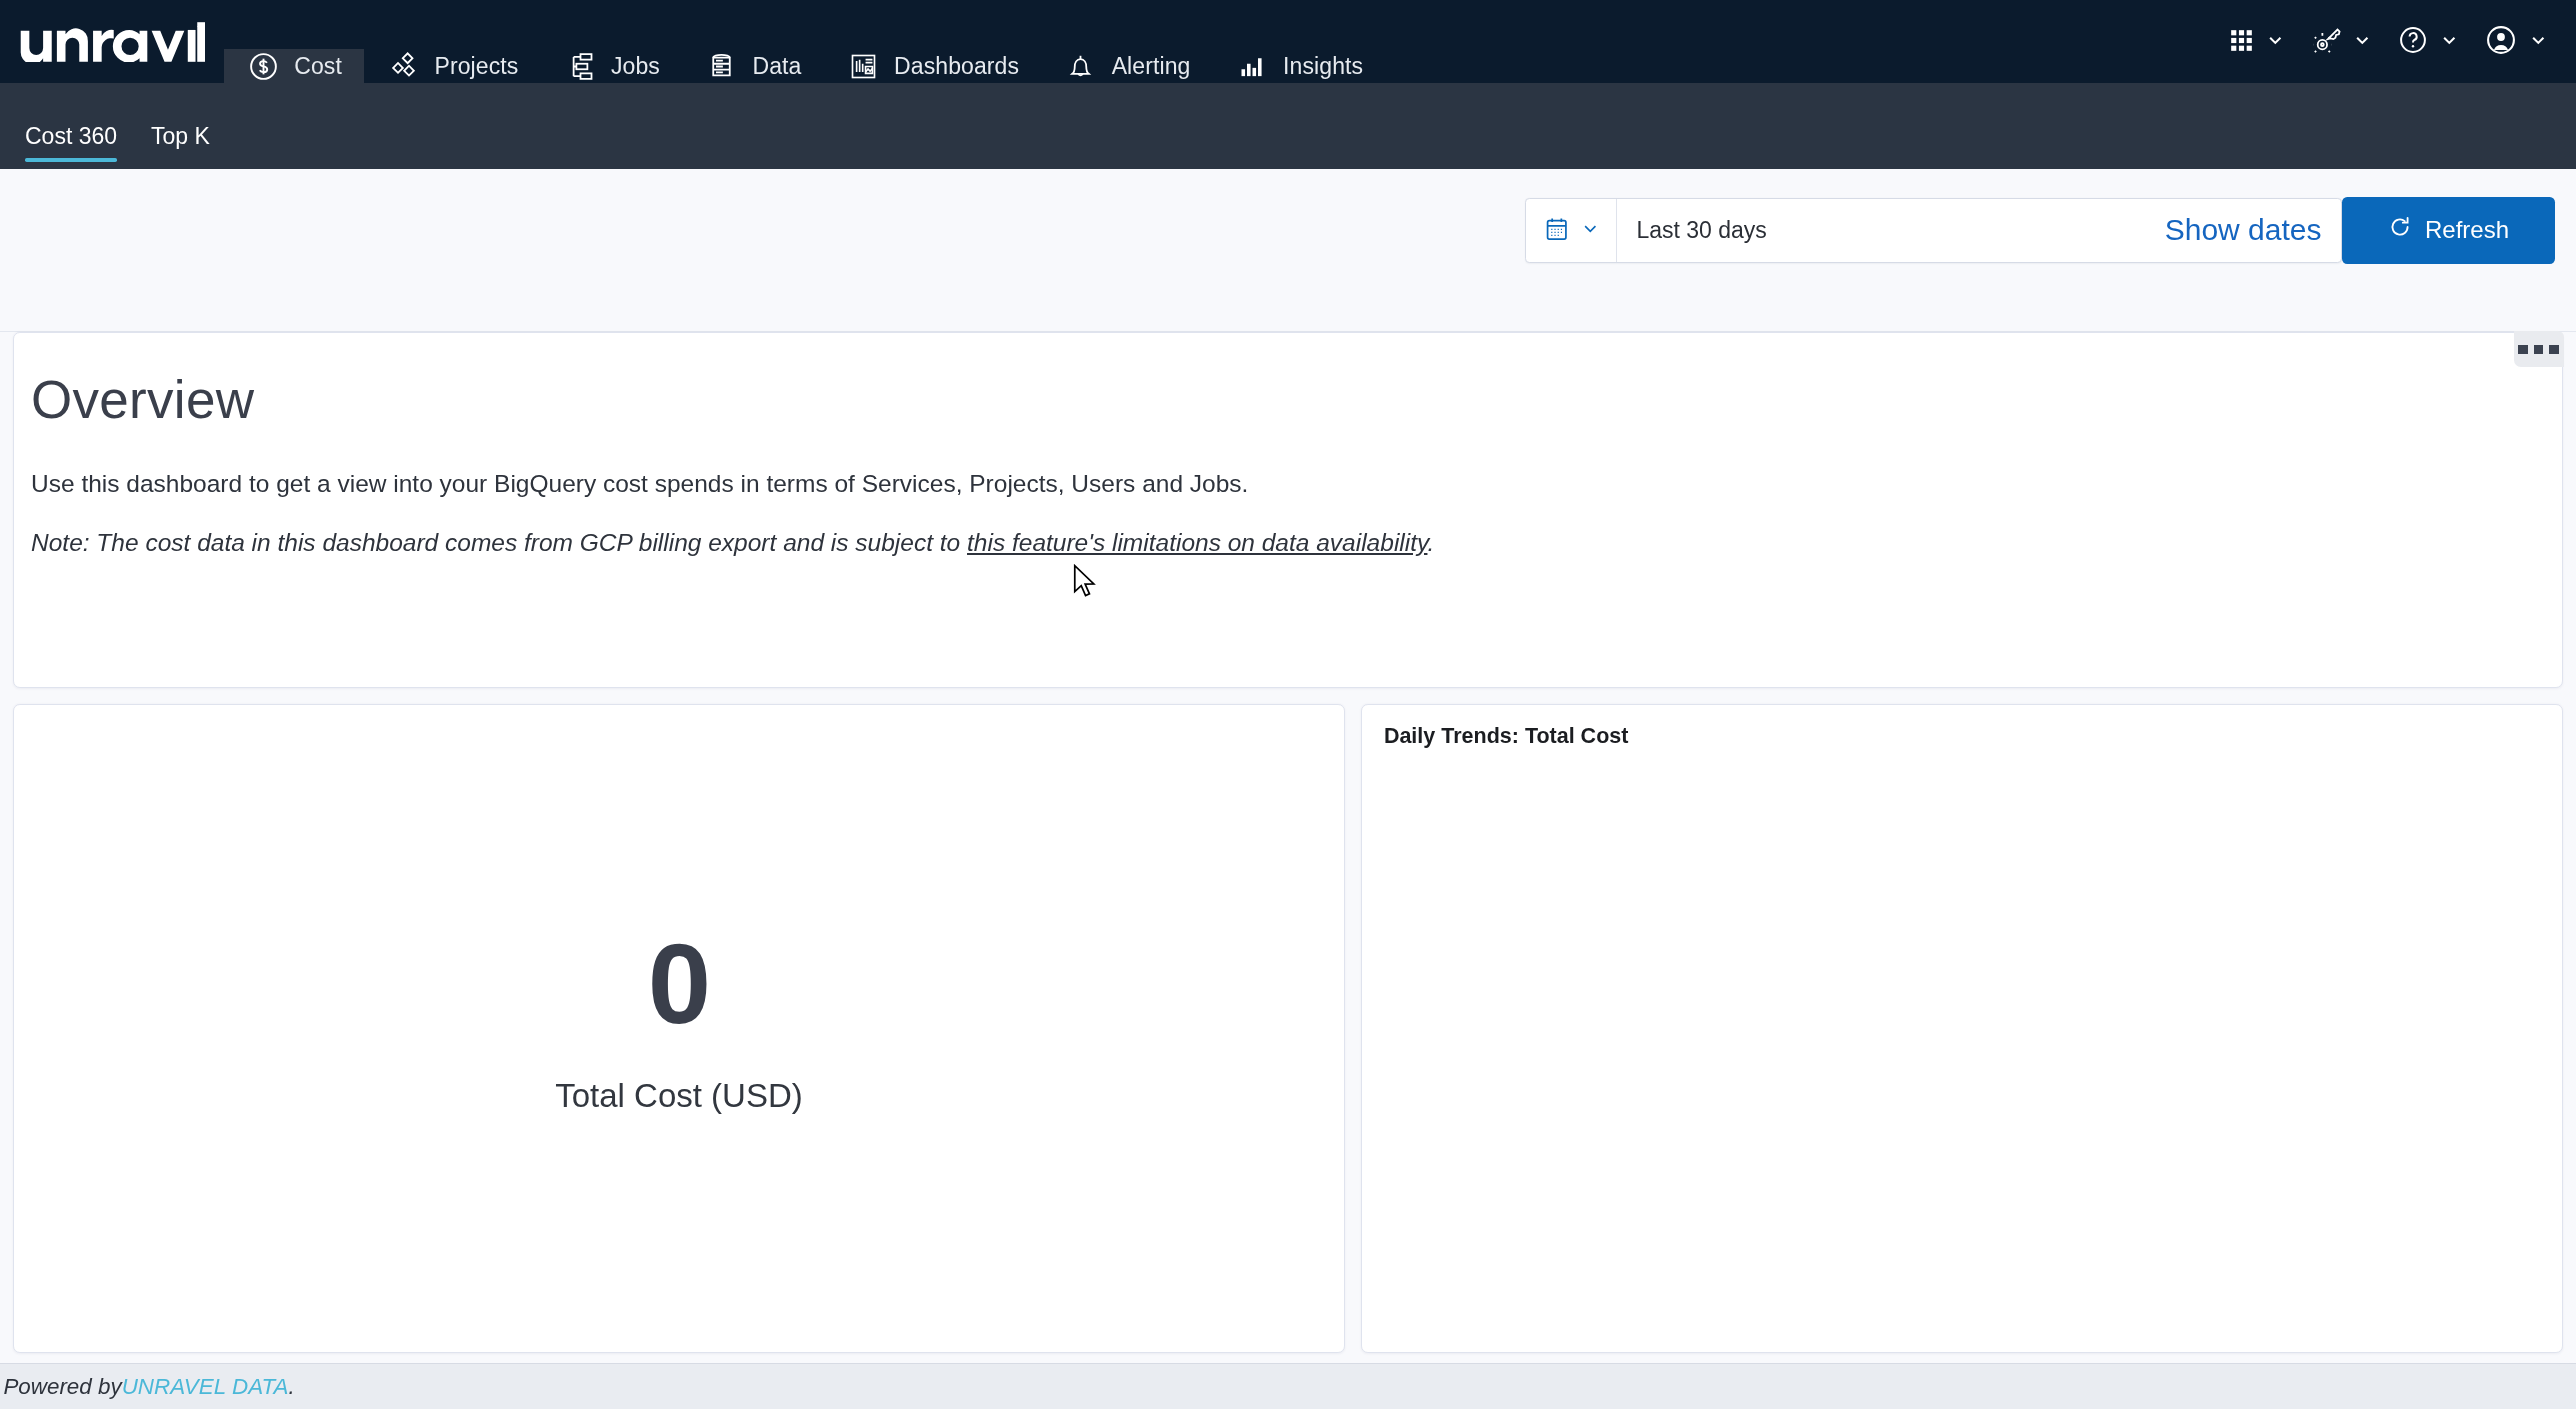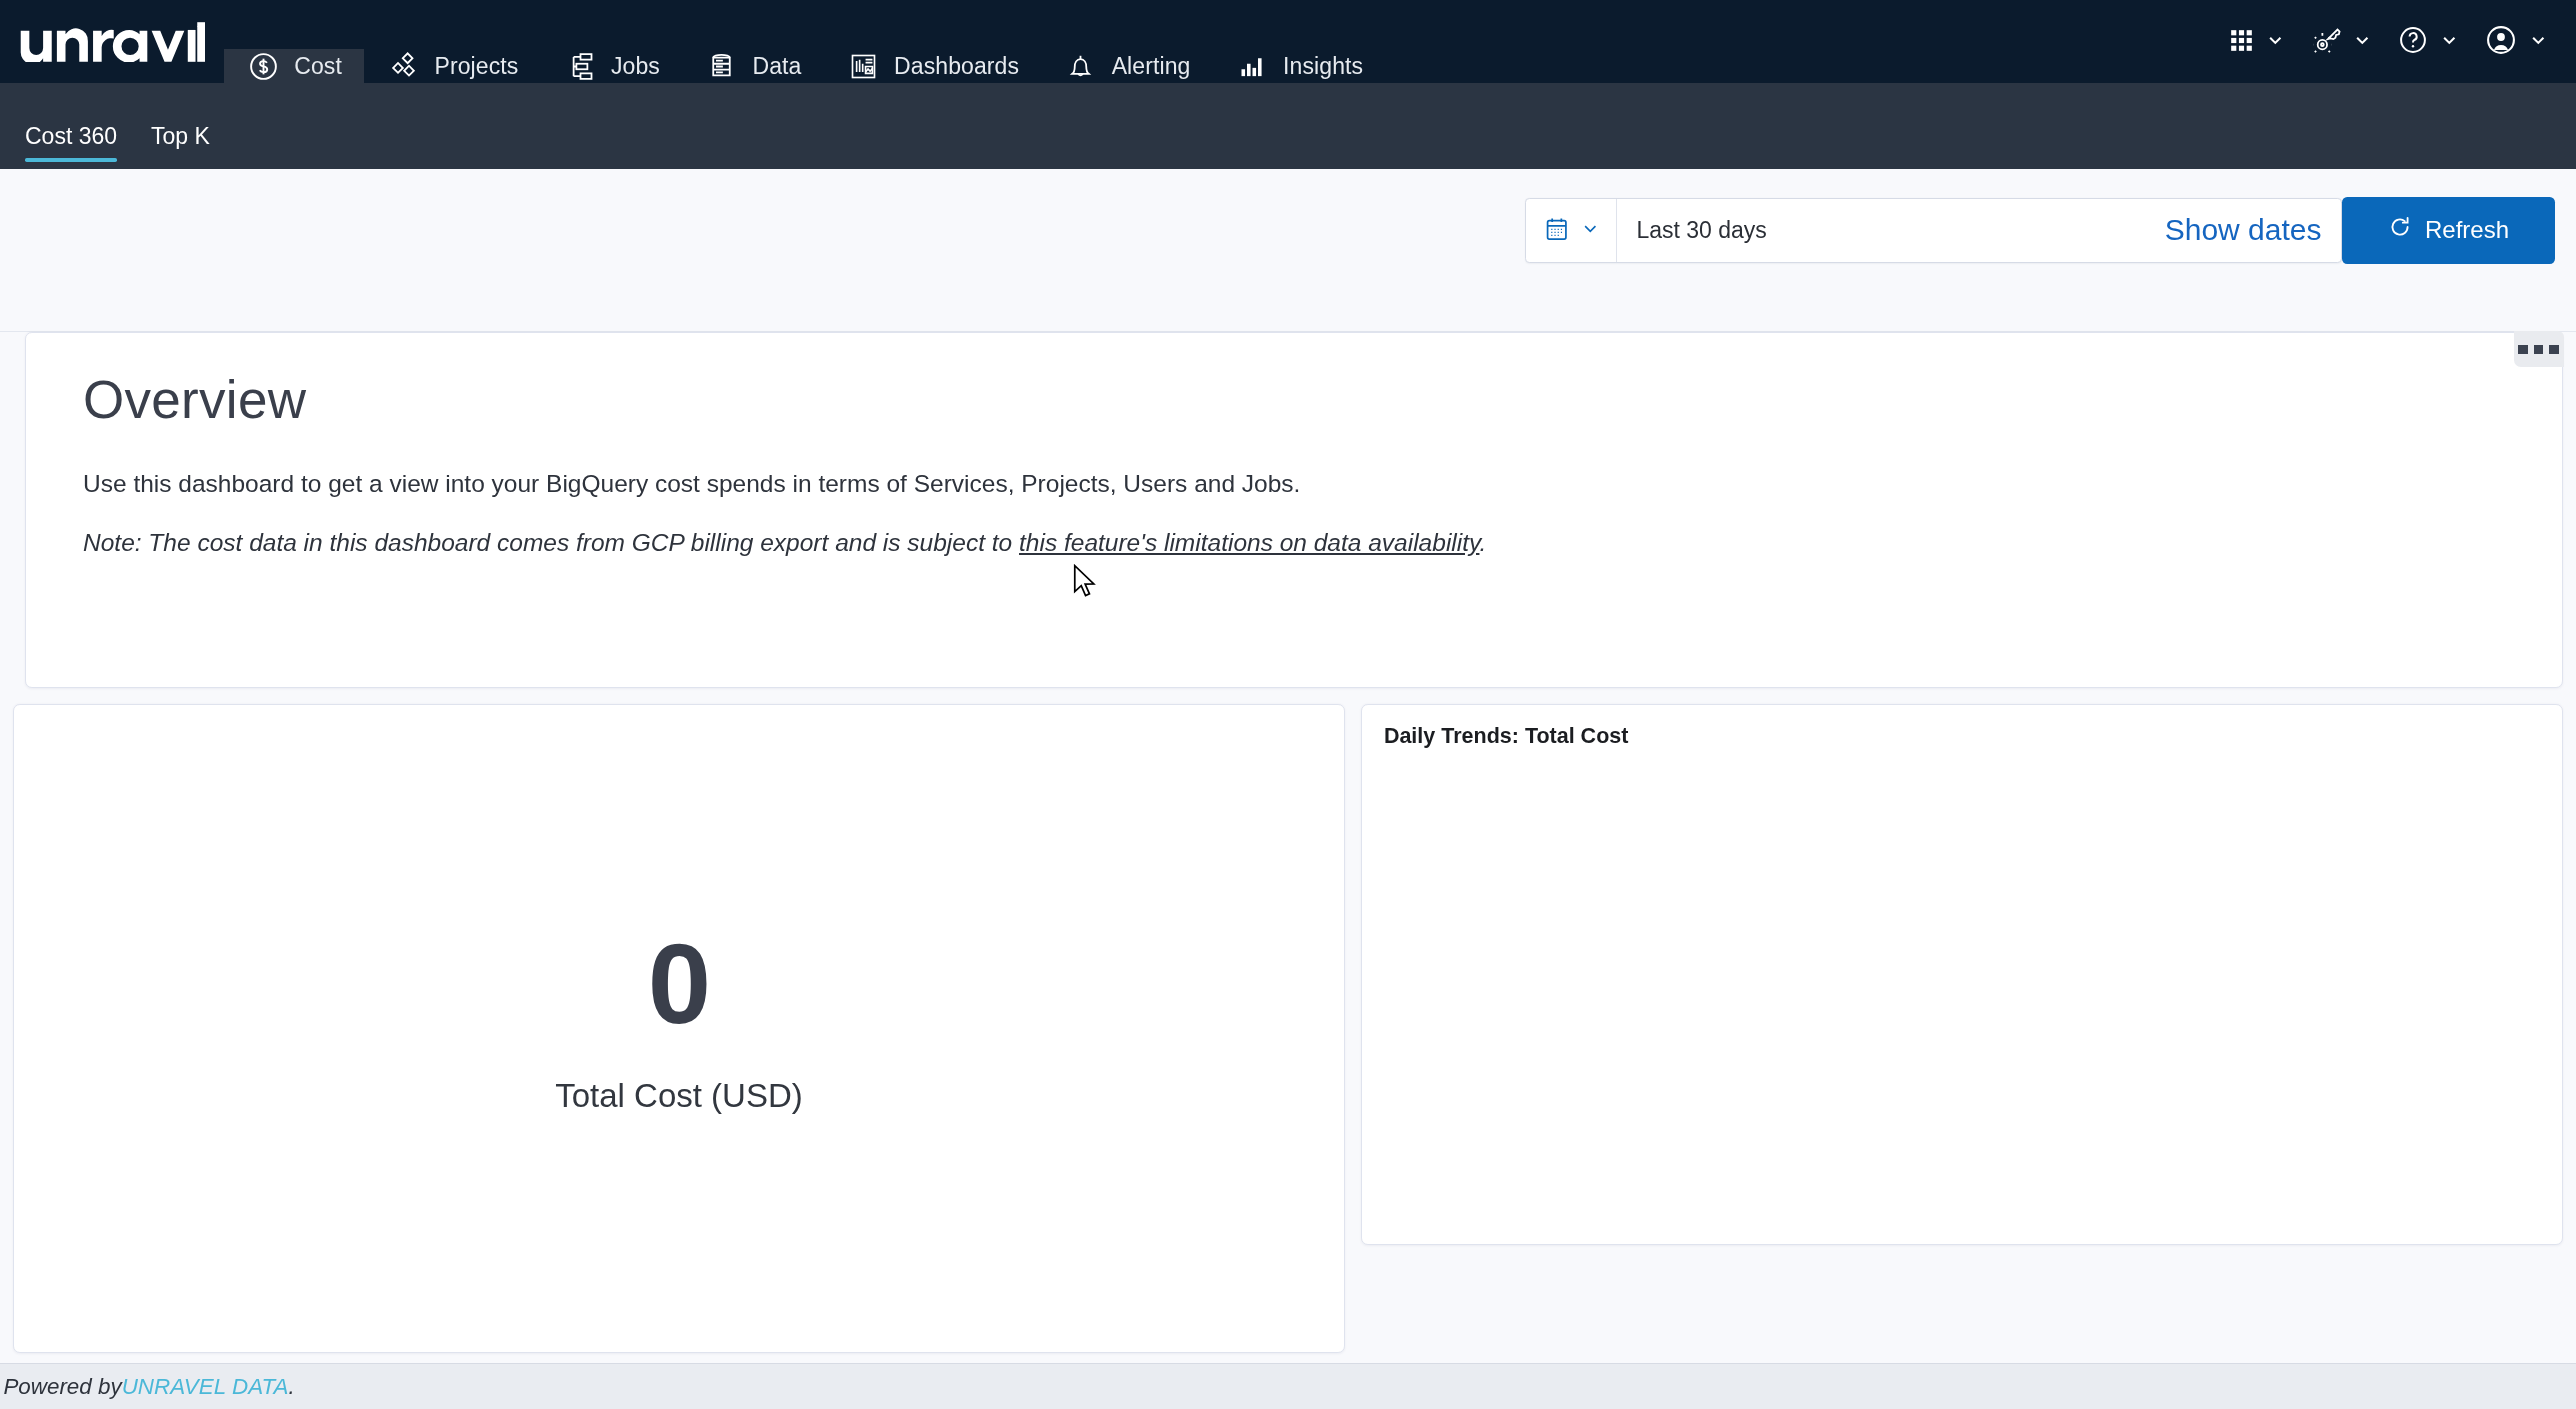--- a/index.html
+++ b/index.html
@@ -110,41 +110,41 @@
 
   
   .content { flex: 1 1 auto; position: relative; padding: 0 13px; background: #f8f9fc; }
   .panel {
     background: #ffffff;
     border: 0.9px solid #dfe3ee;
     border-radius: 6.9px;
     box-shadow: 0 0.9px 2.6px rgba(30,40,80,.06);
     position: relative;
   }
-  .panel-overview { height: 356px; padding: 40px 57px; margin-left: 12px; }
+  .panel-overview { height: 356px; padding: 40px 17px; }
   .kebab {
     position: absolute; top: -1.7px; right: -1.7px;
     width: 50px; height: 36px;
     background: #e9ebef;
     border-radius: 0 6px 0 6.9px;
     display: flex; align-items: center; justify-content: center; gap: 6px;
     cursor: pointer;
   }
   .kebab i { width: 9.5px; height: 9.5px; background: #3b4250; display: block; }
   .ov-title {
     font-size: 53px; font-weight: 400; color: #3a3f4b;
     letter-spacing: 0.3px; line-height: 1; margin-bottom: 41px;
   }
   .ov-p { font-size: 24.5px; color: #2e333c; line-height: 1.35; margin-bottom: 26px; }
   .ov-note { font-size: 24.5px; color: #2e333c; font-style: italic; line-height: 1.35; }
   .ov-note .lnk { text-decoration: underline; color: #2e333c; cursor: pointer; }
 
   .row2 { display: flex; gap: 15.5px; margin-top: 16.3px; }
   .panel-total { width: 1332px; height: 649px; position: relative; }
-  .panel-trend { flex: 1 1 auto; height: 541px; padding: 19px 22.4px; }
+  .panel-trend { flex: 1 1 auto; height: 649px; padding: 19px 22.4px; }
   .bignum-wrap {
     position: absolute; left: 0; right: 0; top: 222px;
     text-align: center;
   }
   .bignum {
     font-size: 114px; font-weight: 700; color: #3a3f4b;
     line-height: 1; letter-spacing: -0.9px;
   }
   .bignum-label { margin-top: 36px; font-size: 33px; color: #32373f; }
   .trend-title { font-size: 21.5px; font-weight: 700; color: #1b1d21; }

